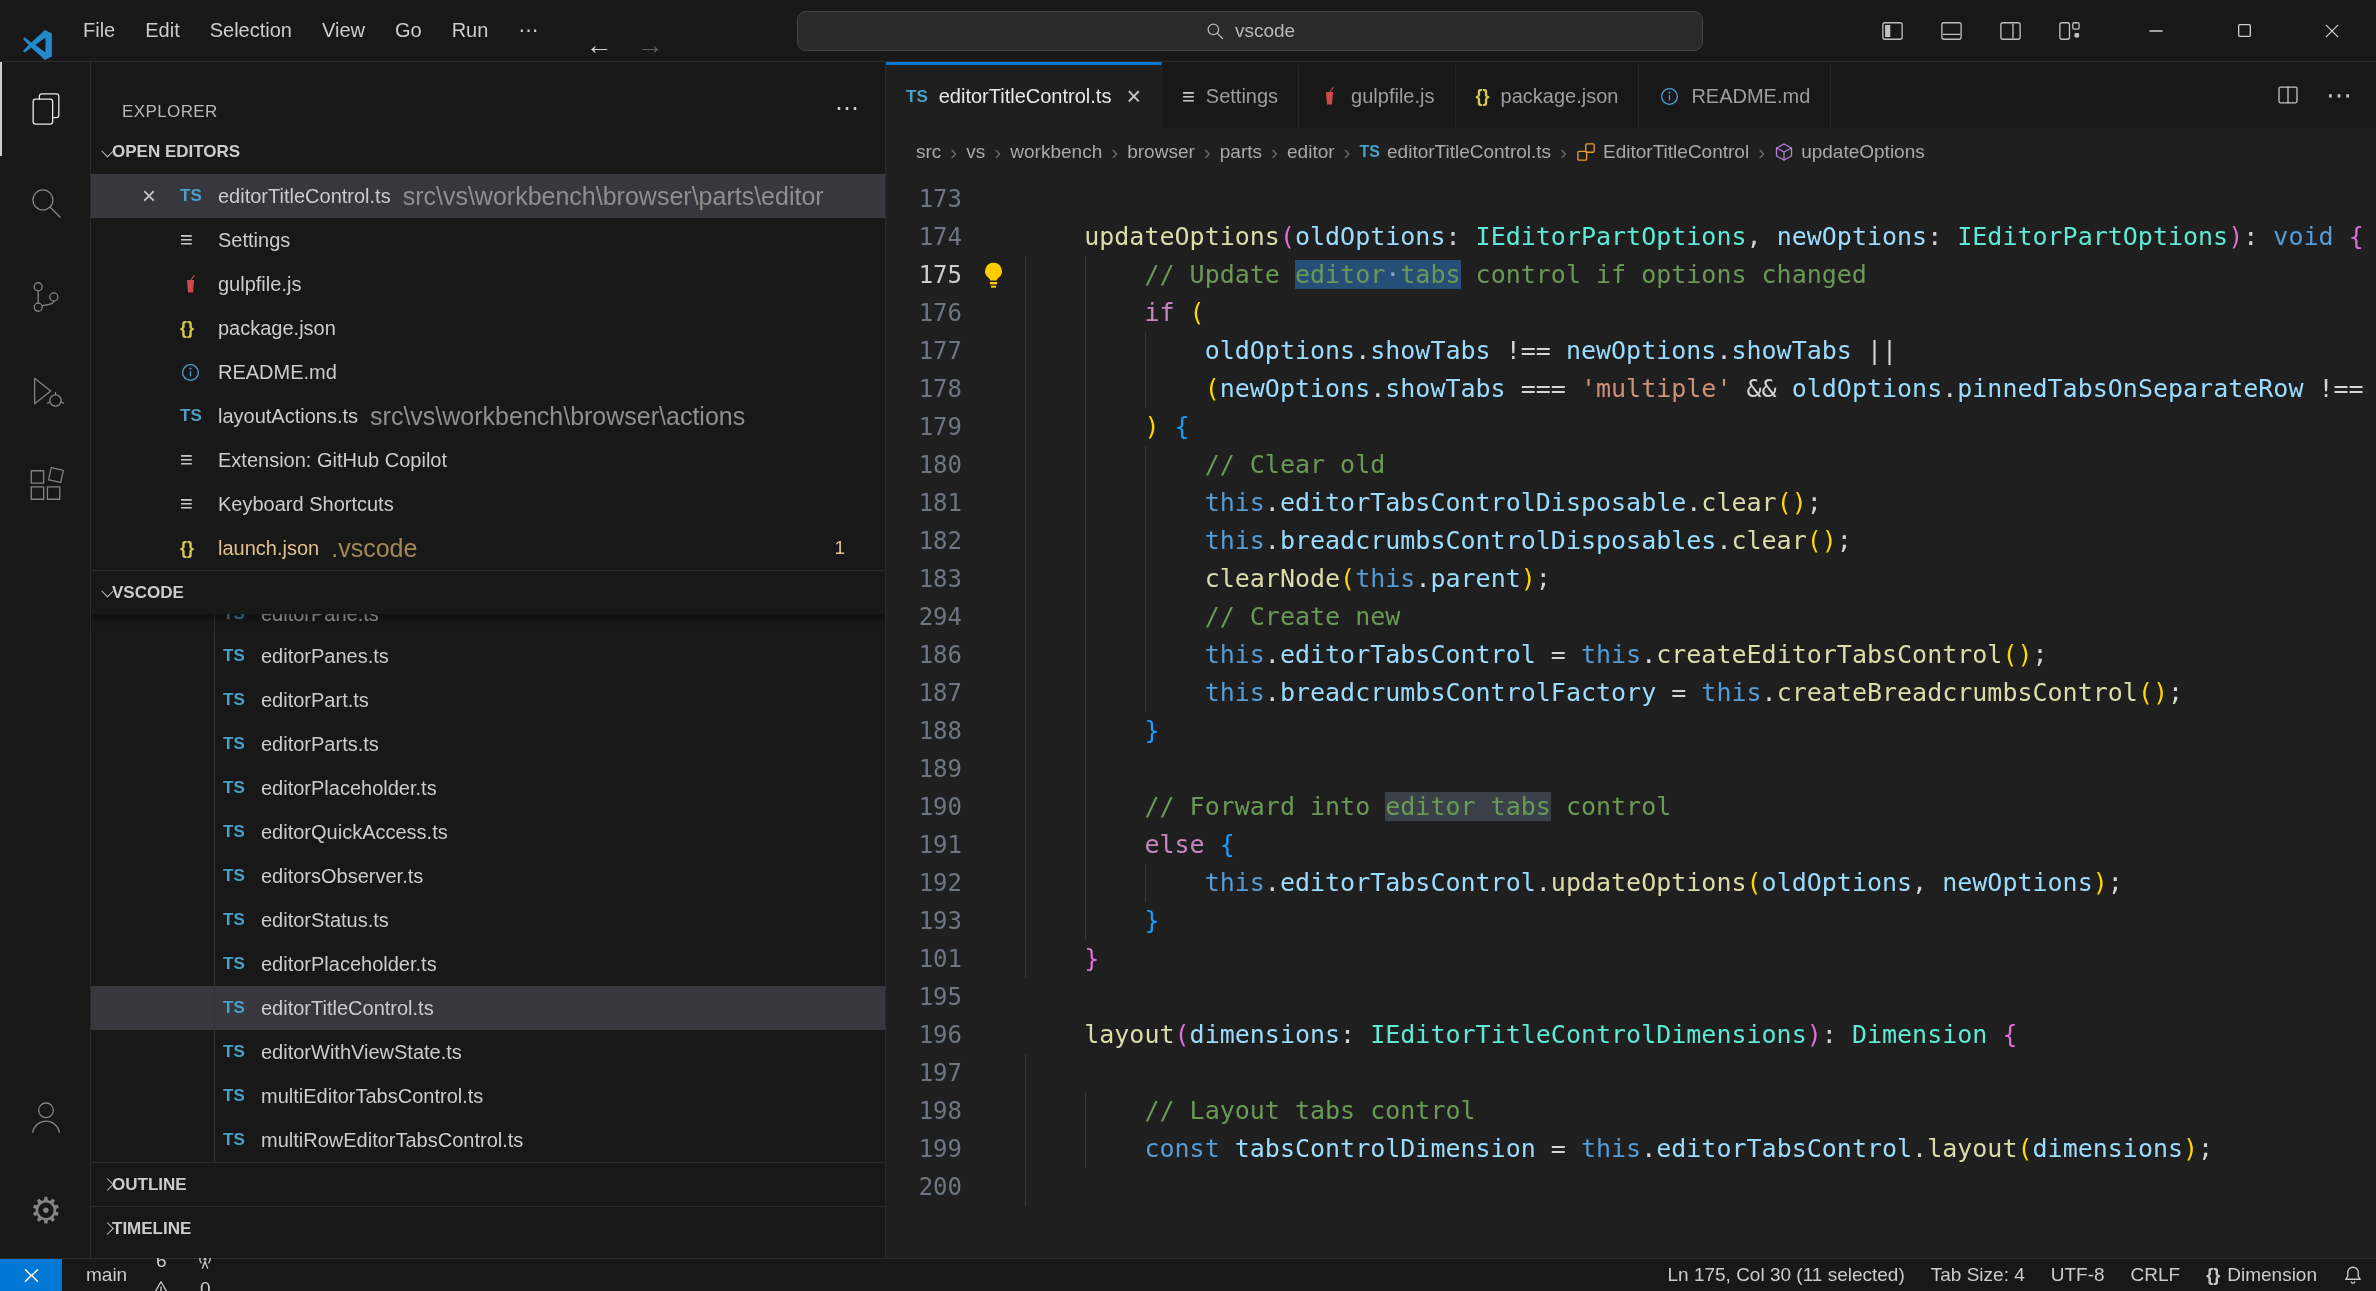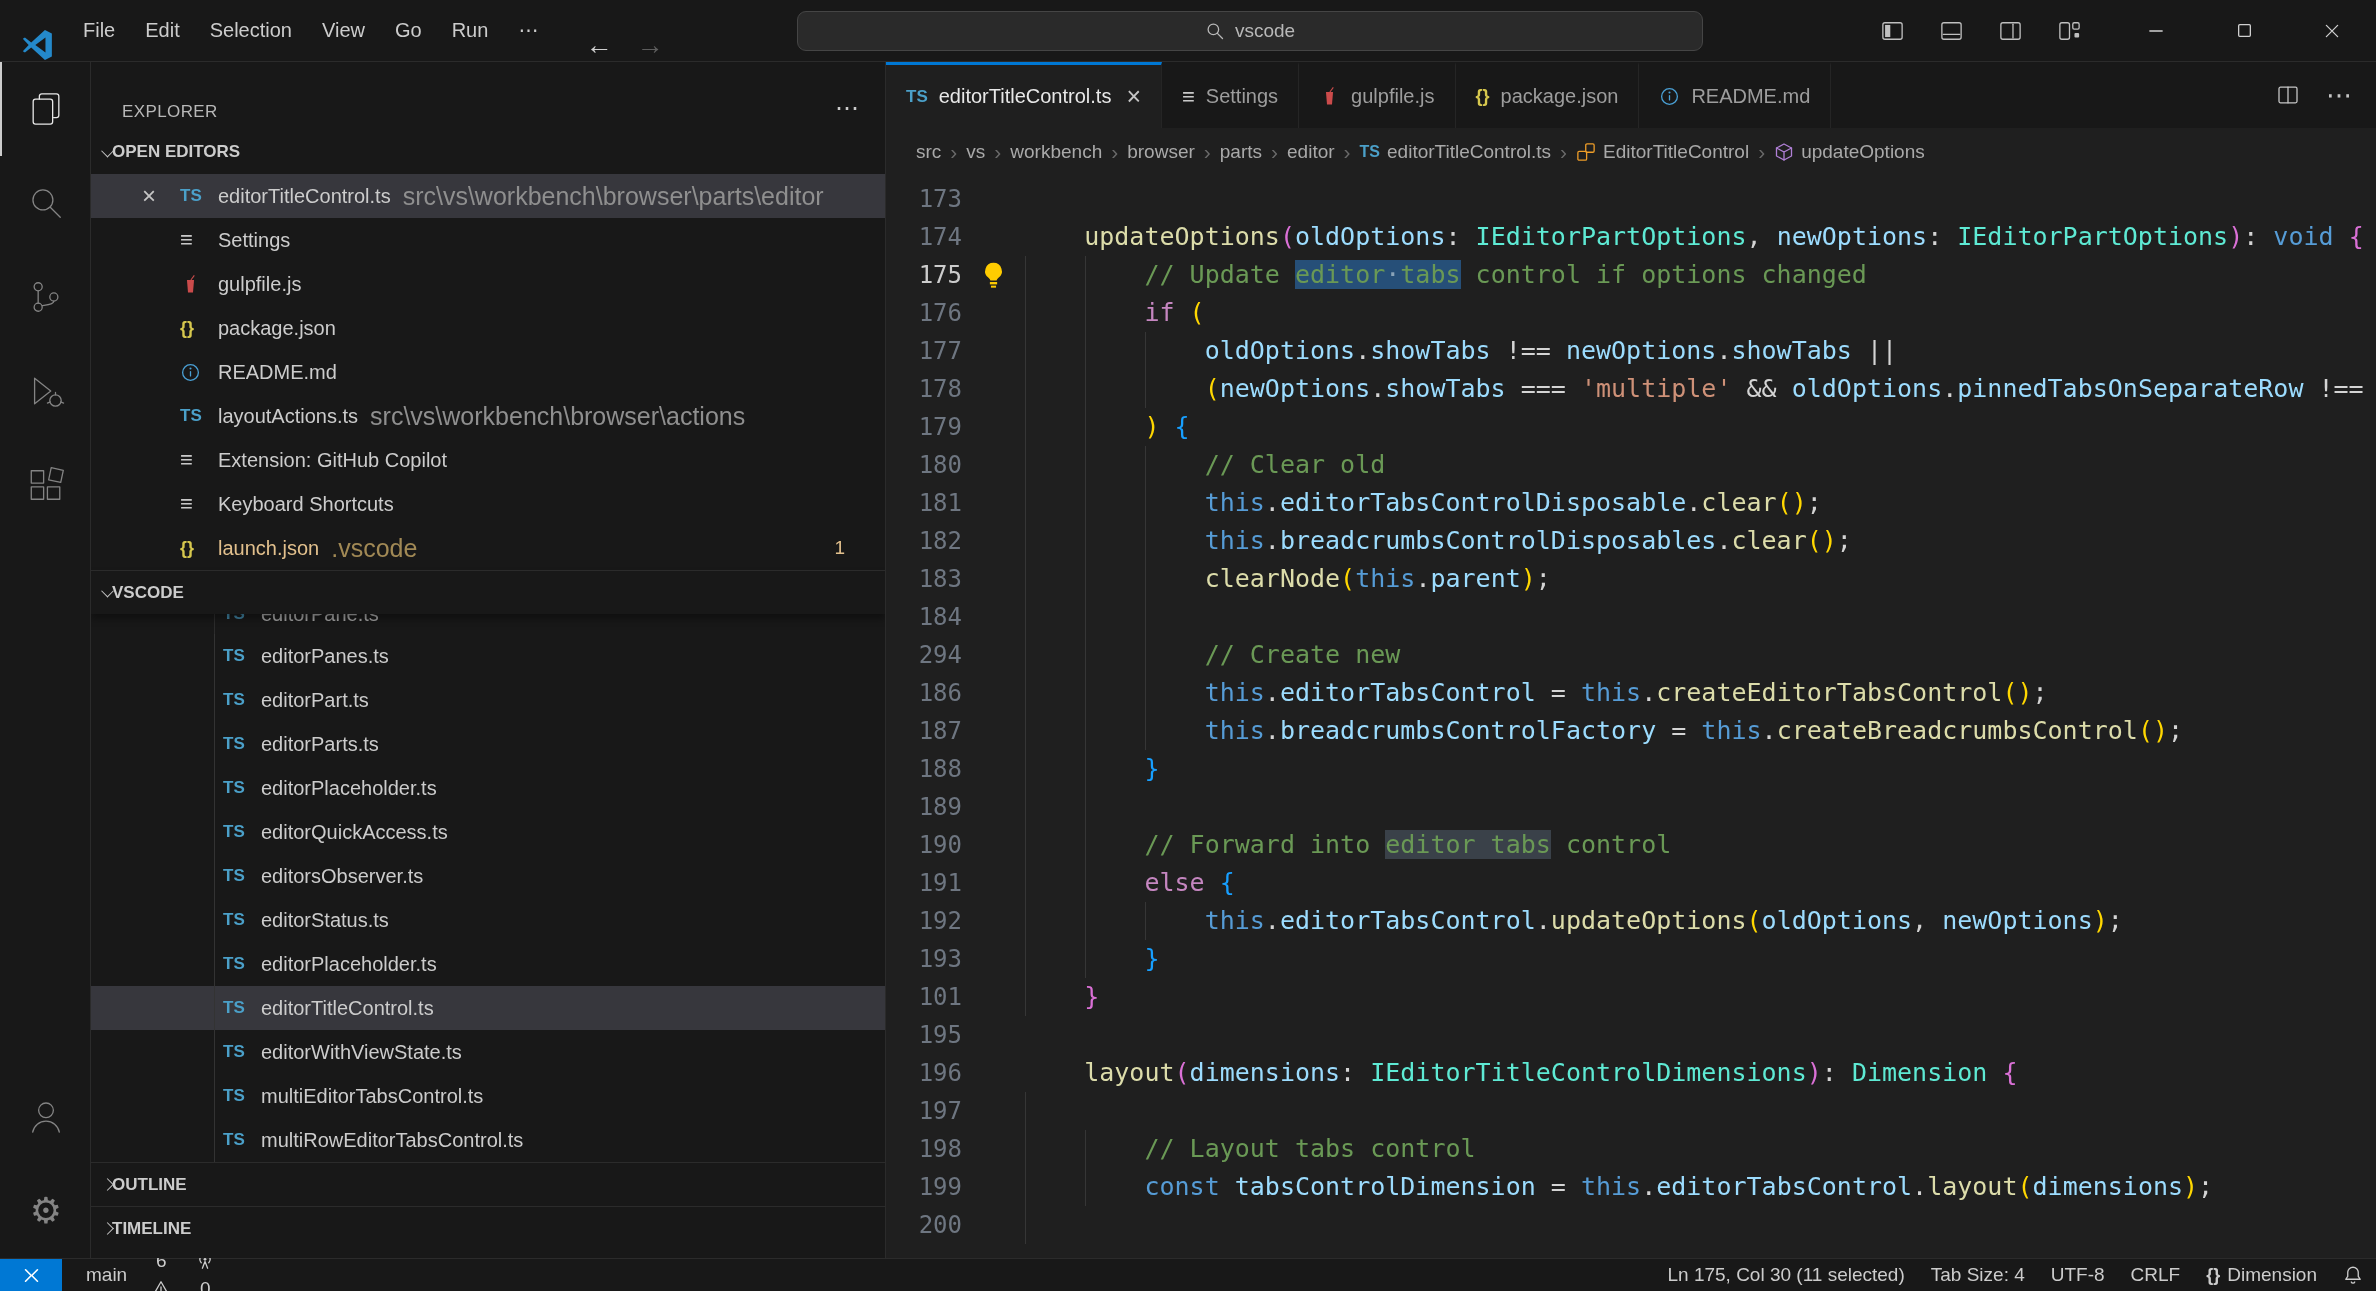--- a/index.html
+++ b/index.html
@@ -545,25 +545,20 @@
           <span class="ln">182</span>
           <span class="glyph"></span>
           <span class="ctext"><span class="ig" style="left: 1px;"></span><span class="ig" style="left: 61.23px;"></span><span class="ig" style="left: 121.46px;"></span>            <span class="c-st">this</span><span class="c-o">.</span><span class="c-v">breadcrumbsControlDisposables</span><span class="c-o">.</span><span class="c-fn">clear</span><span class="c-b1">()</span><span class="c-o">;</span></span>
         </div>
         <div class="code-line">
           <span class="ln">183</span>
           <span class="glyph"></span>
           <span class="ctext"><span class="ig" style="left: 1px;"></span><span class="ig" style="left: 61.23px;"></span><span class="ig" style="left: 121.46px;"></span>            <span class="c-fn">clearNode</span><span class="c-b1">(</span><span class="c-st">this</span><span class="c-o">.</span><span class="c-v">parent</span><span class="c-b1">)</span><span class="c-o">;</span></span>
         </div>
         <div class="code-line">
-          <span class="ln">184</span>
-          <span class="glyph"></span>
-          <span class="ctext"><span class="ig" style="left: 1px;"></span><span class="ig" style="left: 61.23px;"></span><span class="ig" style="left: 121.46px;"></span></span>
-        </div>
-        <div class="code-line">
           <span class="ln">294</span>
           <span class="glyph"></span>
           <span class="ctext"><span class="ig" style="left: 1px;"></span><span class="ig" style="left: 61.23px;"></span><span class="ig" style="left: 121.46px;"></span>            <span class="c-cm">// Create new</span></span>
         </div>
         <div class="code-line">
           <span class="ln">186</span>
           <span class="glyph"></span>
           <span class="ctext"><span class="ig" style="left: 1px;"></span><span class="ig" style="left: 61.23px;"></span><span class="ig" style="left: 121.46px;"></span>            <span class="c-st">this</span><span class="c-o">.</span><span class="c-v">editorTabsControl</span><span class="c-o"> = </span><span class="c-st">this</span><span class="c-o">.</span><span class="c-fn">createEditorTabsControl</span><span class="c-b1">()</span><span class="c-o">;</span></span>
         </div>
         <div class="code-line">

